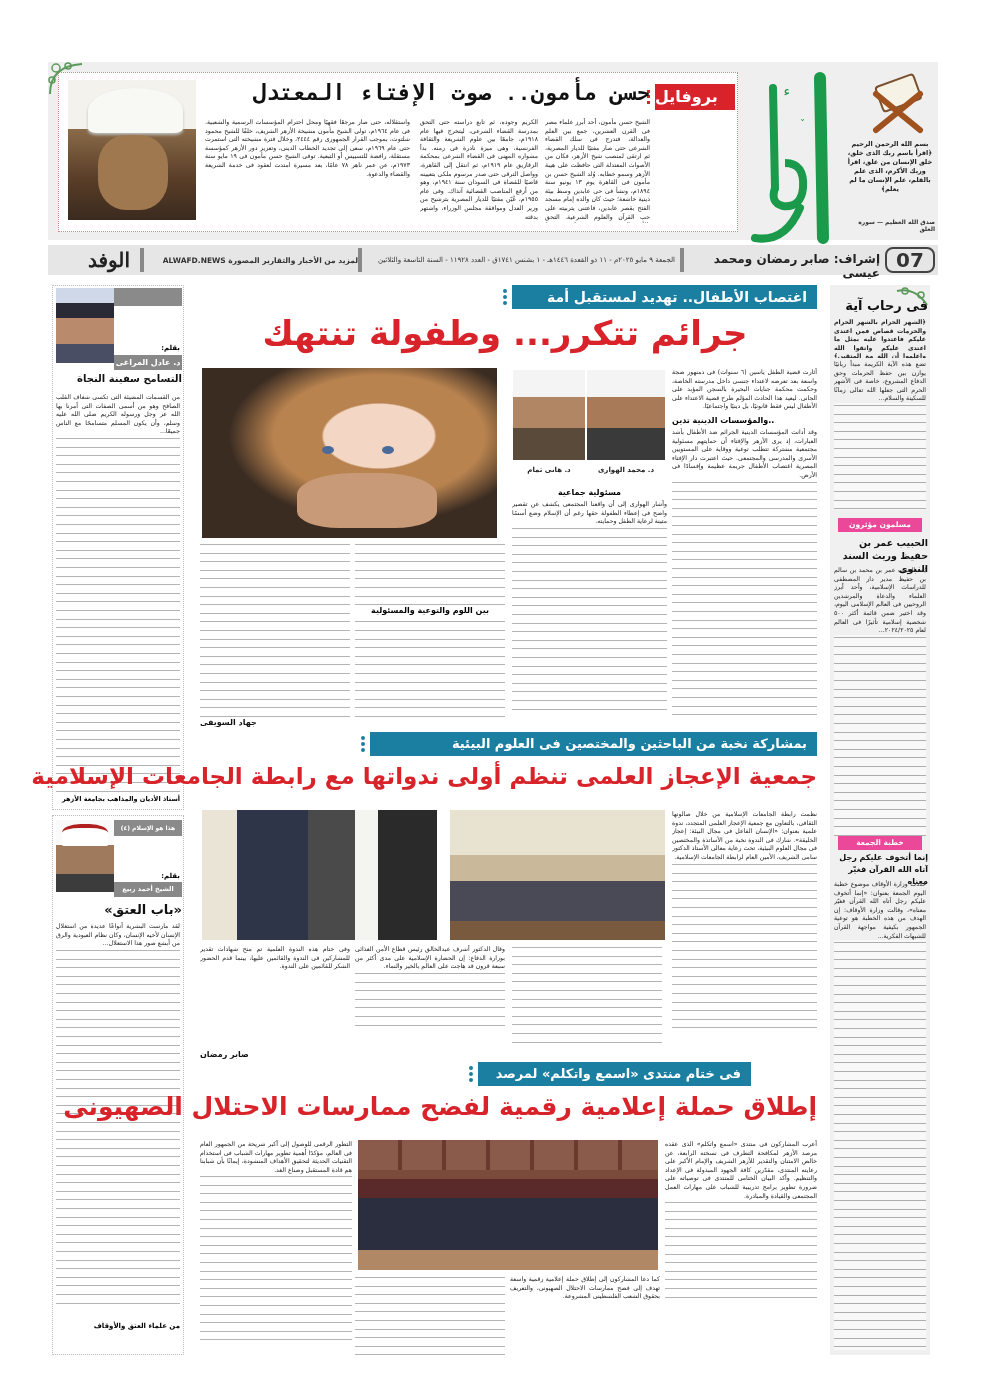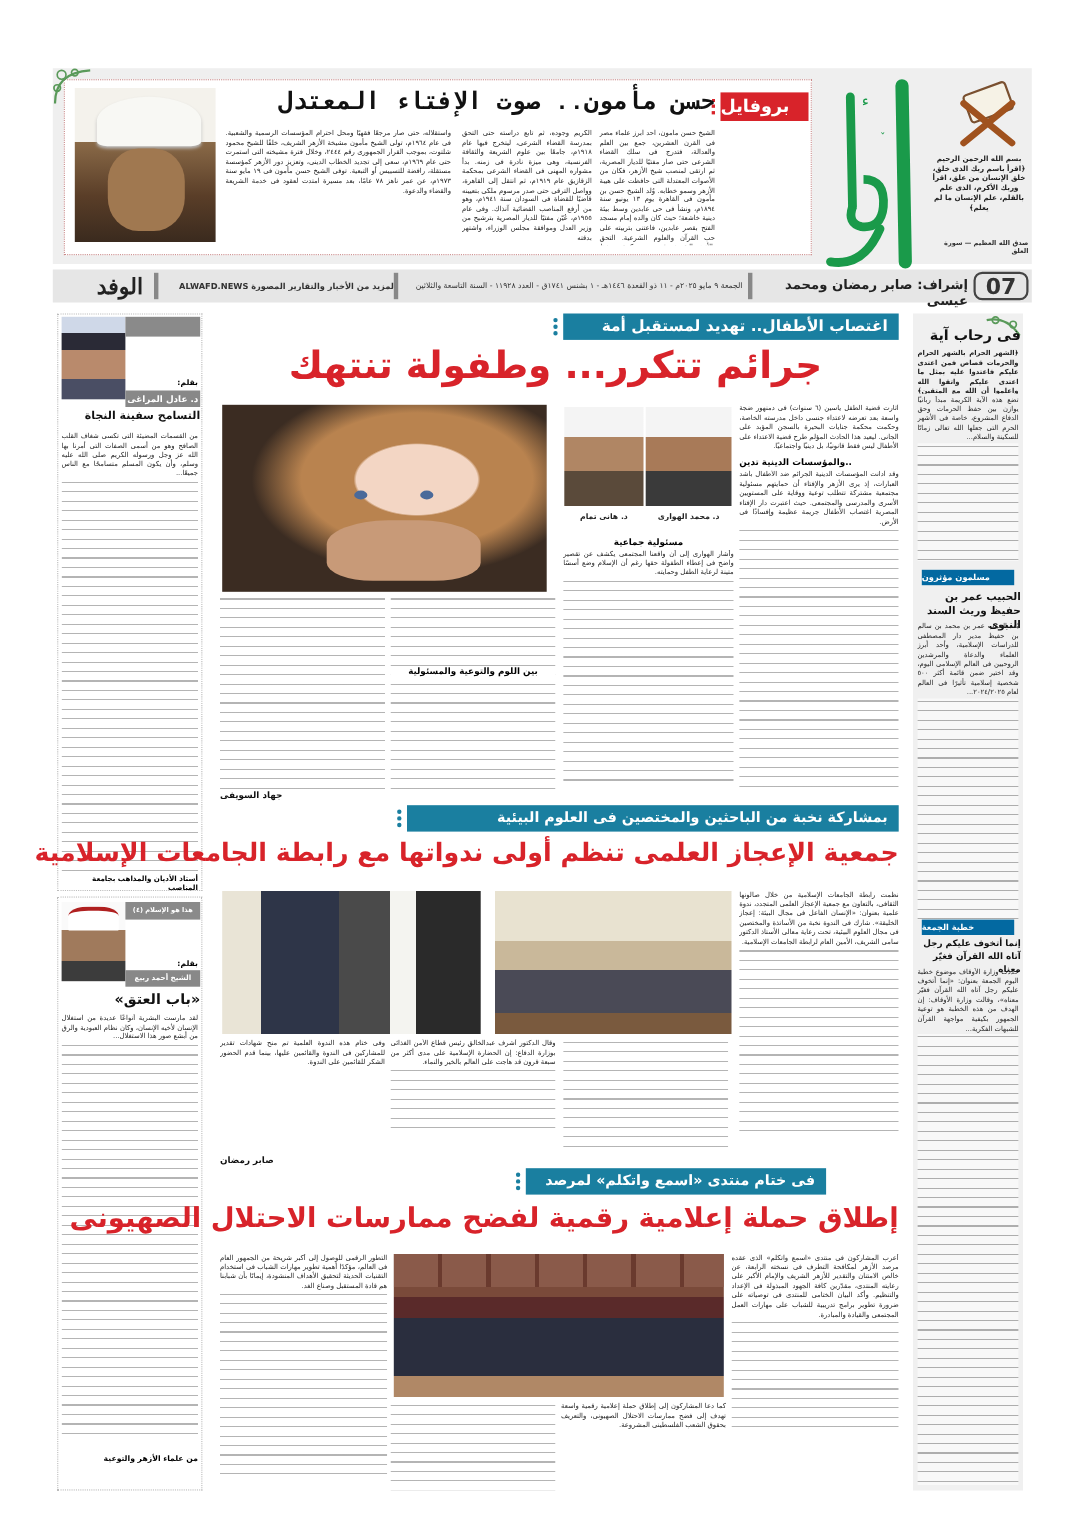--- a/index.html
+++ b/index.html
@@ -22,21 +22,21 @@
 #supervision{left:690px;top:252px;width:190px;font-size:12px;font-weight:bold;color:#222}
 #dateline{left:360px;top:256px;width:315px;font-size:7px;color:#333;font-weight:normal}
 #promo{left:148px;top:256px;width:210px;font-size:7.5px;font-weight:bold;color:#333}
 #wafd-logo{left:60px;top:248px;width:70px;font-size:20px;font-weight:bold;color:#222;font-family:"DejaVu Serif",serif}
 
 .kicker{background:#1a7fa0;color:#fff;font-weight:bold;text-align:right;padding:0 10px;height:24px;line-height:24px}
 .kicker::before{content:"";position:absolute;left:-9px;top:4px;height:16px;border-left:4px dotted #1a7fa0}
 .headline{color:#d8232a;font-weight:bold;text-align:center;white-space:nowrap;font-family:"DejaVu Sans",sans-serif}
 .sidebox{background:#f0f0f0}
 .col-head{font-weight:bold;color:#111;text-align:right}
-.graybar{background:#0369a1;color:#fff;font-weight:bold;text-align:left}
+.graybar{background:#ec4899;color:#fff;font-weight:bold;text-align:center}
 .byline-name{background:#888;color:#fff;font-weight:bold;text-align:center}
 .caption{font-size:7px;font-weight:bold;color:#222;text-align:center}
 .author{font-size:8px;font-weight:bold;color:#111}
 </style>
 </head>
 <body>
 
 <div class="abs" id="topband"></div>
 <div class="abs" id="profile-box"></div>
 
@@ -84,32 +84,32 @@
 <div class="abs sep" style="left:140px;top:248px"></div>
 <div class="abs" id="wafd-logo">الوفد</div>
 
 <div class="abs" style="left:52px;top:285px;width:132px;height:525px;border:1px dotted #bbb"></div>
 <div class="abs photo" style="left:56px;top:288px;width:58px;height:75px;background:linear-gradient(180deg,#cfd8e8 0 20%,#2a2a36 20% 40%,#b98a6c 40% 75%,#4a4e64 75%)"></div>
 <div class="abs" style="left:114px;top:288px;width:68px;height:18px;background:#8a8a8a"></div>
 <div class="abs" style="left:116px;top:344px;width:64px;font-size:7px;font-weight:bold;text-align:right">بقلم:</div>
 <div class="abs byline-name" style="left:114px;top:355px;width:68px;height:15px;font-size:8px;line-height:15px">د. عادل المراغى</div>
 <div class="abs col-head" style="left:54px;top:373px;width:128px;font-size:10px">التسامح سفينة النجاة</div>
 <div class="abs txt" style="left:56px;top:393px;width:124px;height:400px"><span>من القسمات المضيئة التى تكسى شغاف القلب الصافح وهو من أسمى الصفات التى أمرنا بها الله عز وجل ورسوله الكريم صلى الله عليه وسلم، وأن يكون المسلم متسامحًا مع الناس جميعًا...</span><span class="filler" style="height:370px"></span></div>
-<div class="abs" style="left:56px;top:795px;width:124px;font-size:6.5px;font-weight:bold;text-align:right">أستاذ الأديان والمذاهب بجامعة المناصب</div>
+<div class="abs" style="left:56px;top:795px;width:124px;font-size:6.5px;font-weight:bold;text-align:right">أستاذ الأديان والمذاهب بجامعة الأزهر</div>
 
 <div class="abs" style="left:52px;top:815px;width:132px;height:540px;border:1px dotted #bbb"></div>
 <div class="abs photo" style="left:56px;top:820px;width:58px;height:72px;background:linear-gradient(180deg,#fafafa 0 35%,#a07a5c 35% 75%,#3c3c3c 75%)">
   <div style="position:absolute;left:6px;top:4px;width:46px;height:22px;background:#fff;border-top:4px solid #b02020;border-radius:40% 40% 5% 5%"></div>
 </div>
 <div class="abs" style="left:114px;top:820px;width:68px;height:16px;background:#8a8a8a;color:#fff;font-size:6px;font-weight:bold;text-align:center;line-height:16px">هذا هو الإسلام (٤)</div>
 <div class="abs" style="left:116px;top:872px;width:64px;font-size:7px;font-weight:bold;text-align:right">بقلم:</div>
 <div class="abs byline-name" style="left:114px;top:882px;width:68px;height:15px;font-size:6.5px;line-height:15px">الشيخ أحمد ربيع الأزهرى</div>
 <div class="abs col-head" style="left:54px;top:902px;width:128px;font-size:13px">«باب العتق»</div>
 <div class="abs txt" style="left:56px;top:922px;width:124px;height:390px"><span>لقد مارست البشرية أنواعًا عديدة من استغلال الإنسان لأخيه الإنسان، وكان نظام العبودية والرق من أبشع صور هذا الاستغلال...</span><span class="filler" style="height:360px"></span></div>
-<div class="abs" style="left:56px;top:1322px;width:124px;font-size:7px;font-weight:bold;text-align:right">من علماء الأزهر والتوعية</div>
+<div class="abs" style="left:56px;top:1322px;width:124px;font-size:7px;font-weight:bold;text-align:right">من علماء العتق والأوقاف</div>
 
 <div class="abs sidebox" style="left:830px;top:285px;width:100px;height:1070px"></div>
 <svg class="abs" style="left:895px;top:285px" width="34" height="26">
   <path d="M2 6 Q20 2 32 20" stroke="#5a9a5a" stroke-width="2" fill="none"></path>
   <circle cx="10" cy="6" r="3" fill="none" stroke="#5a9a5a" stroke-width="1.5"></circle>
   <circle cx="26" cy="10" r="3" fill="none" stroke="#5a9a5a" stroke-width="1.5"></circle>
 </svg>
 <div class="abs col-head" style="left:832px;top:298px;width:96px;font-size:13px">فى رحاب آية</div>
 <div class="abs txt" style="left:834px;top:318px;width:92px;height:40px;font-weight:bold">﴿الشهر الحرام بالشهر الحرام والحرمات قصاص فمن اعتدى عليكم فاعتدوا عليه بمثل ما اعتدى عليكم واتقوا الله واعلموا أن الله مع المتقين﴾ (البقرة: ١٩٤)</div>
 <div class="abs txt" style="left:834px;top:360px;width:92px;height:150px"><span>تضع هذه الآية الكريمة مبدأً ربانيًا يوازن بين حفظ الحرمات وحق الدفاع المشروع، خاصة فى الأشهر الحرم التى جعلها الله تعالى زمانًا للسكينة والسلام...</span><span class="filler" style="height:110px"></span></div>

